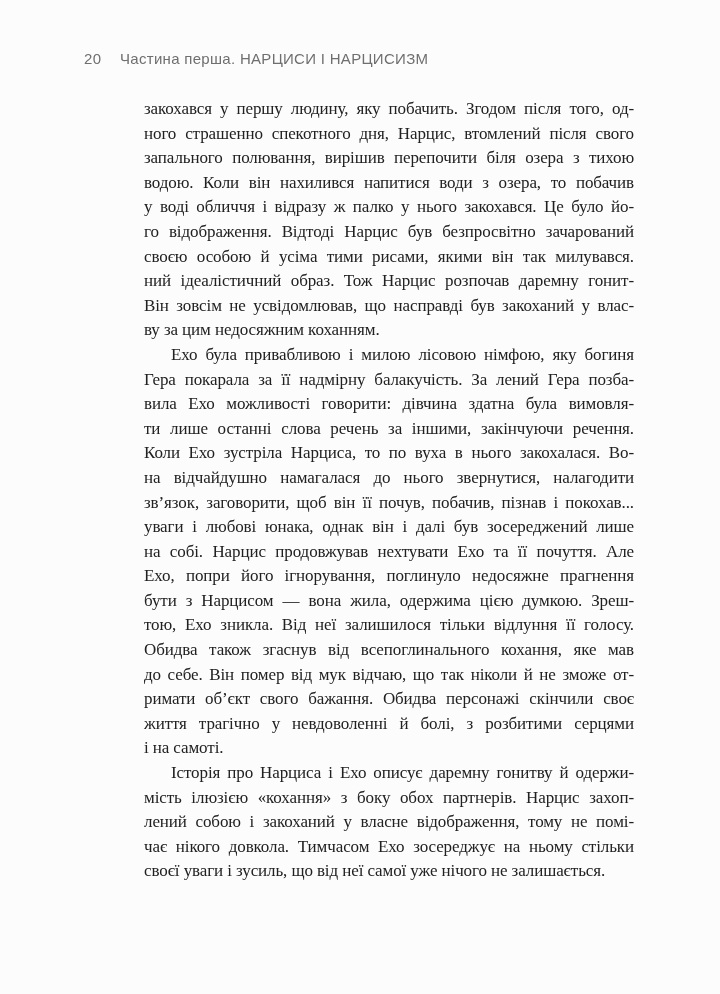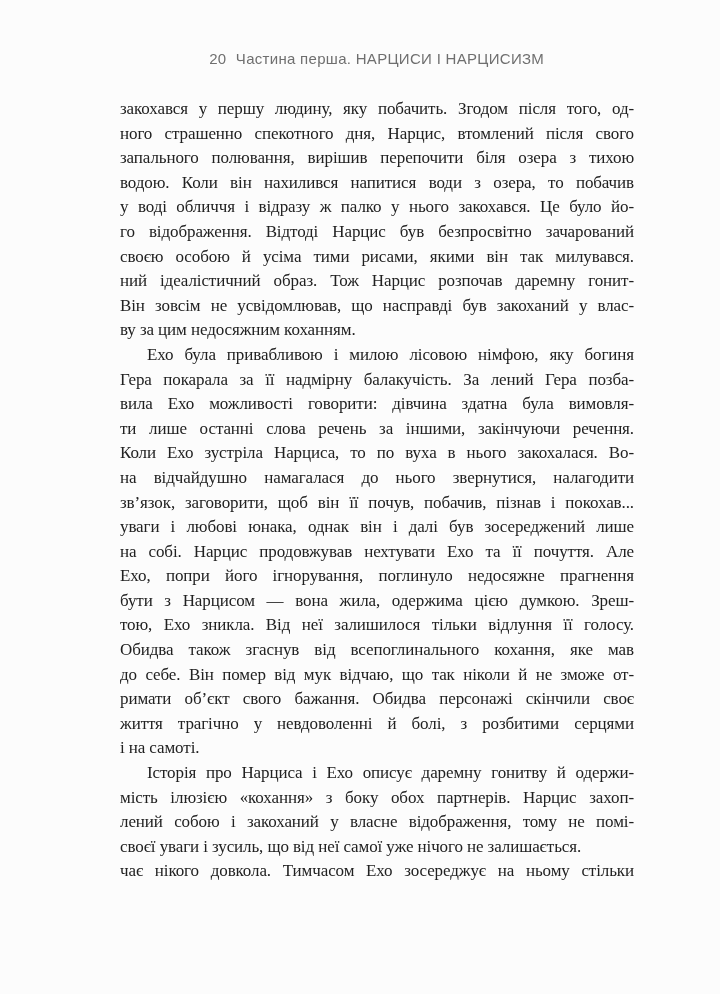--- a/index.html
+++ b/index.html
@@ -23,39 +23,39 @@
     top: 50px;
     left: 84px;
     right: 60px;
     height: 18px;
     font-family: "Liberation Sans", sans-serif;
     font-size: 15px;
     line-height: 18px;
     color: #6f6f6f;
     letter-spacing: 0.3px;
     white-space: nowrap;
-    text-align: center;
   }
   .running-head .pagenum {
     display: inline-block;
     min-width: 36px;
   }
   .page-text {
     position: absolute;
     top: 97px;
     left: 120px;
     width: 514px;
     color: #212121;
     font-size: 17px;
     line-height: 24.6px;
     letter-spacing: -0.1px;
   }
   .line {
     text-align: left;
     white-space: normal;
+    margin-left: 24px;
   }
   .line.just {
     text-align: justify;
     text-align-last: justify;
   }
   .line.indent {
     text-indent: 27px;
     font-family: Liberation Serif, serif;
   }
 </style>
@@ -92,17 +92,17 @@
       <div class="line just">бути з Нарцисом — вона жила, одержима цією думкою. Зреш-</div>
       <div class="line just">тою, Ехо зникла. Від неї залишилося тільки відлуння її голосу.</div>
       <div class="line just">Обидва також згаснув від всепоглинального кохання, яке мав</div>
       <div class="line just">до себе. Він помер від мук відчаю, що так ніколи й не зможе от-</div>
       <div class="line just">римати об’єкт свого бажання. Обидва персонажі скінчили своє</div>
       <div class="line just">життя трагічно у невдоволенні й болі, з розбитими серцями</div>
       <div class="line">і на самоті.</div>
       <div class="line just indent">Історія про Нарциса і Ехо описує даремну гонитву й одержи-</div>
       <div class="line just">мість ілюзією «кохання» з боку обох партнерів. Нарцис захоп-</div>
       <div class="line just">лений собою і закоханий у власне відображення, тому не помі-</div>
+      <div class="line just">чає нікого довкола. Тимчасом Ехо зосереджує на ньому стільки</div>
       <div class="line">своєї уваги і зусиль, що від неї самої уже нічого не залишається.</div>
-      <div class="line just">чає нікого довкола. Тимчасом Ехо зосереджує на ньому стільки</div>
     </div>
 
 </div>
 
 </body></html>

